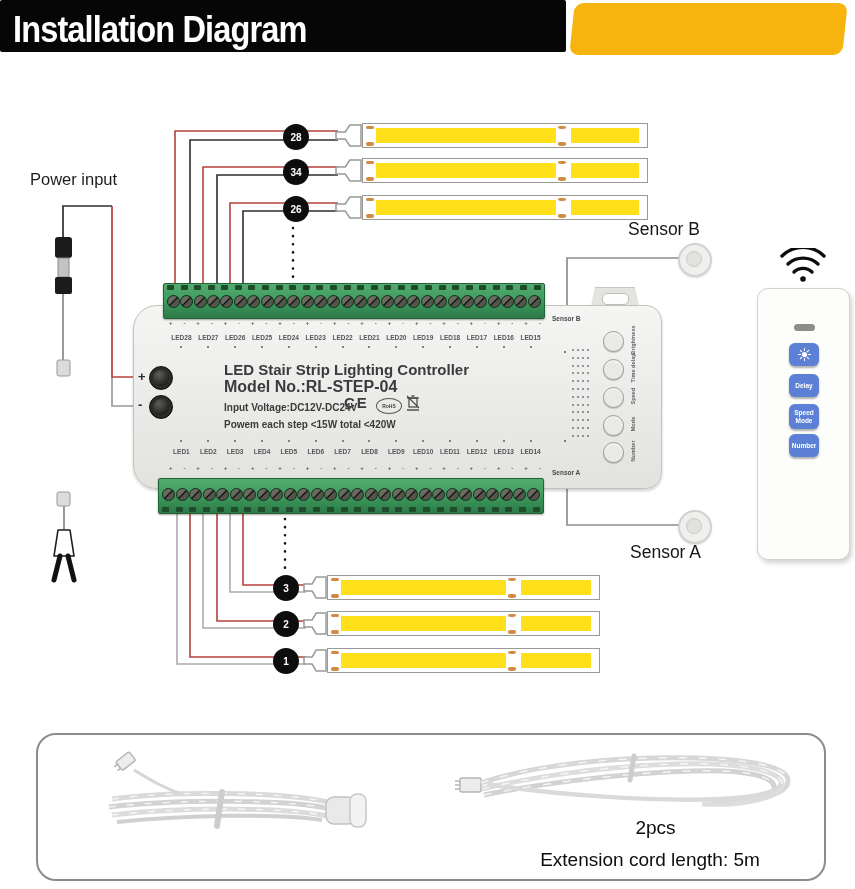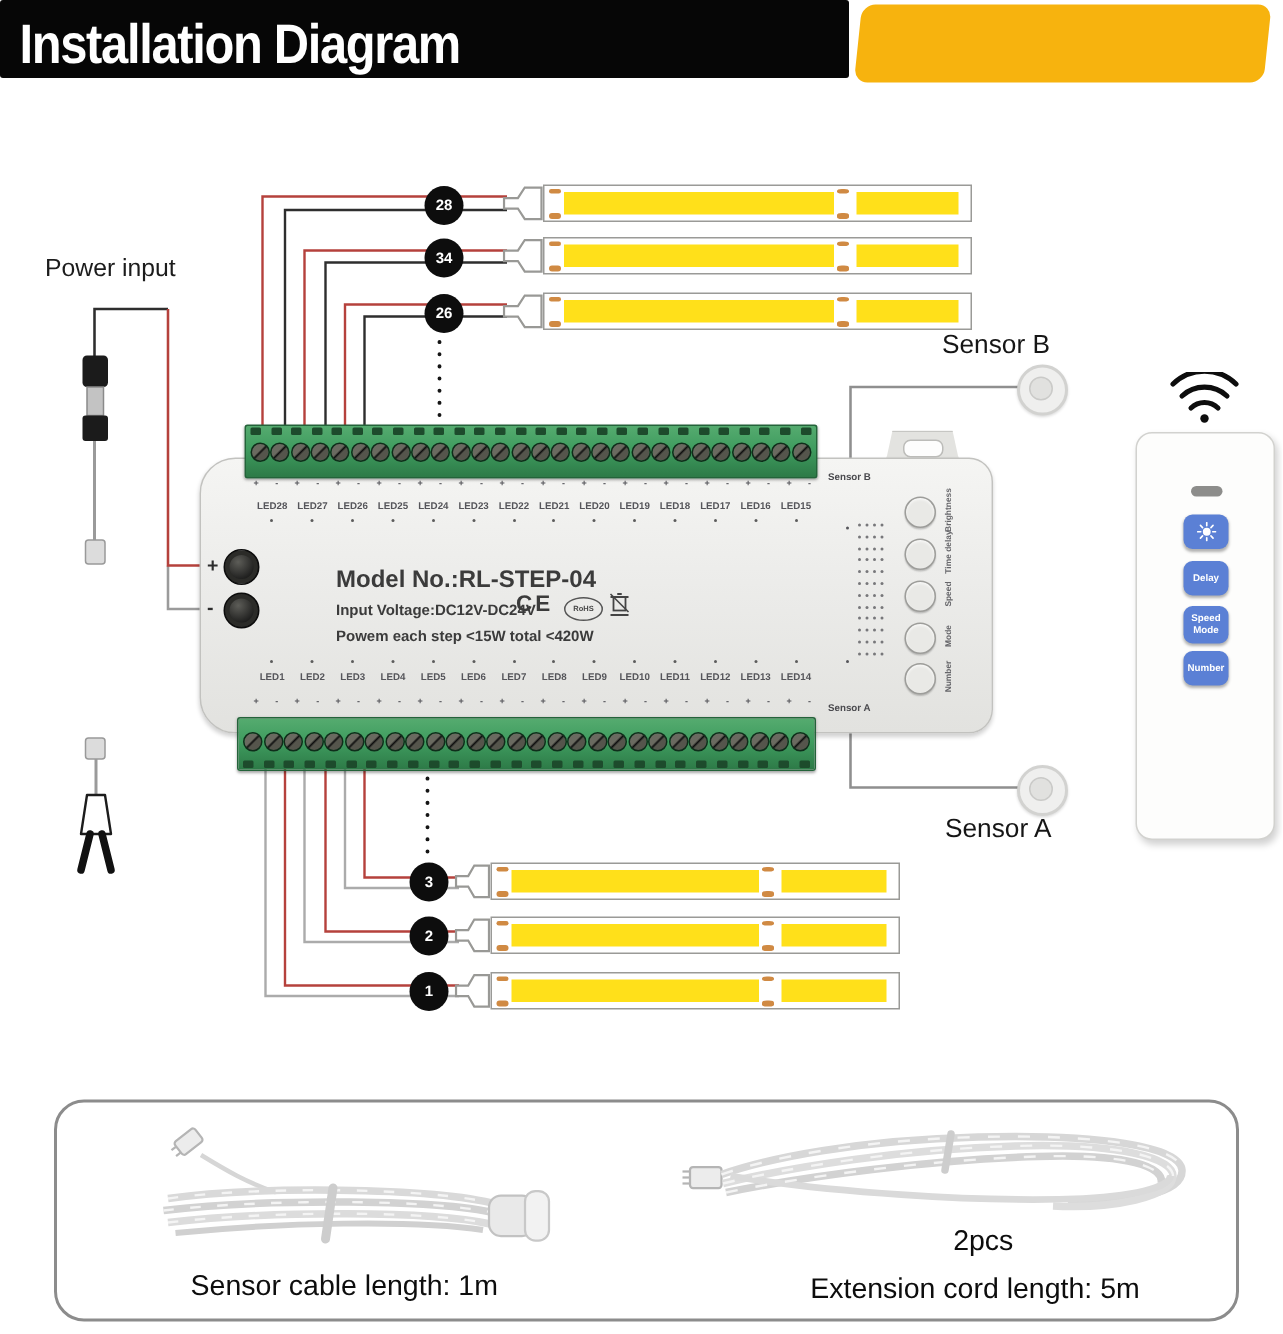--- a/index.html
+++ b/index.html
@@ -369,20 +369,21 @@
       <span>+</span>
       <span>-</span>
       <span>+</span>
       <span>-</span>
       <span>+</span>
       <span>-</span>
       <span>+</span>
       <span>-</span>
     </div>
 
+  <div class="ctrl-txt" style="left:224px;top:361px;font-size:15px;z-index:3;">LED Stair Strip Lighting Controller</div>
   <div class="ctrl-txt" style="left:224px;top:378px;font-size:16px;z-index:3;">Model No.:RL-STEP-04</div>
   <div class="ctrl-txt" style="left:224px;top:402px;font-size:10px;z-index:3;">Input Voltage:DC12V-DC24V</div>
   <div class="ctrl-txt" style="left:224px;top:419px;font-size:10px;z-index:3;">Powem each step &lt;15W  total &lt;420W</div>
 
   <div class="ctrl-txt" style="left:344px;top:394px;font-size:15px;letter-spacing:2px;z-index:3;">CE</div>
   <div class="abs" style="left:376px;top:398px;width:24px;height:14px;border:1px solid #555;border-radius:50%;z-index:3;
        display:flex;align-items:center;justify-content:center;font-size:5px;font-weight:bold;color:#444;">RoHS</div>
   <svg class="abs" style="left:406px;top:394px;z-index:3;" width="14" height="19" viewBox="0 0 14 19">
     <rect x="3" y="4" width="8" height="9" fill="none" stroke="#444" stroke-width="1.2"></rect>
     <line x1="1" y1="4" x2="13" y2="4" stroke="#444" stroke-width="1.2"></line>
@@ -621,18 +622,17 @@
       <line x1="3" y1="39" x2="8" y2="39" stroke="#b5b5b5" stroke-width="1.5"></line>
       <path d="M29,33 C60,22 120,10 200,8 C280,6 335,14 336,30 C337,46 300,52 260,50" stroke="#d7d7d7" stroke-width="5"></path>
       <path d="M30,39 C75,28 150,16 225,14 C295,12 330,22 330,34 C330,48 290,56 250,54" stroke="#dddddd" stroke-width="5"></path>
       <path d="M32,45 C85,34 170,23 240,21 C300,19 325,28 322,39" stroke="#d2d2d2" stroke-width="5"></path>
       <path d="M35,34 C95,44 200,52 270,49 C310,47 330,40 328,33" stroke="#dadada" stroke-width="4.5"></path>
       <path d="M29,33 C60,22 120,10 200,8 C280,6 335,14 336,30" stroke="#f4f4f4" stroke-width="1.6" stroke-dasharray="8 12"></path>
       <path d="M30,39 C75,28 150,16 225,14 C295,12 330,22 330,34" stroke="#f4f4f4" stroke-width="1.6" stroke-dasharray="8 12"></path>
       <path d="M32,45 C85,34 170,23 240,21 C300,19 325,28 322,39" stroke="#f4f4f4" stroke-width="1.6" stroke-dasharray="8 12"></path>
       <path d="M182,6 L178,30" stroke="#cdcdcd" stroke-width="5" stroke-linecap="round"></path>
     </svg>
-    <div class="cap" style="left:24px;top:112px;width:335px;">Sensor cable length: 1m</div>
     <div class="cap" style="left:520px;top:82px;width:195px;">2pcs</div>
     <div class="cap" style="left:462px;top:114px;width:300px;">Extension cord length: 5m</div>
   </div>
 
 </div>
 
 </body></html>

